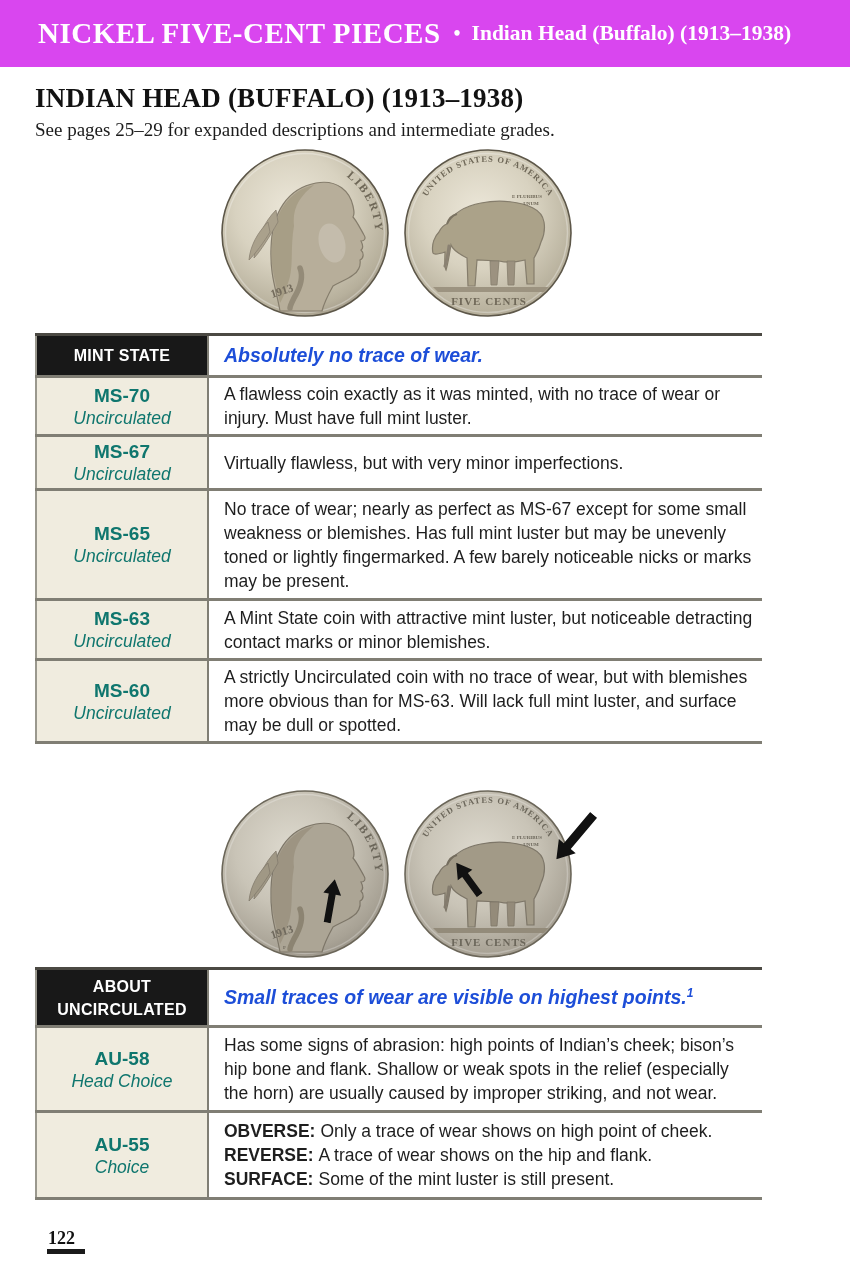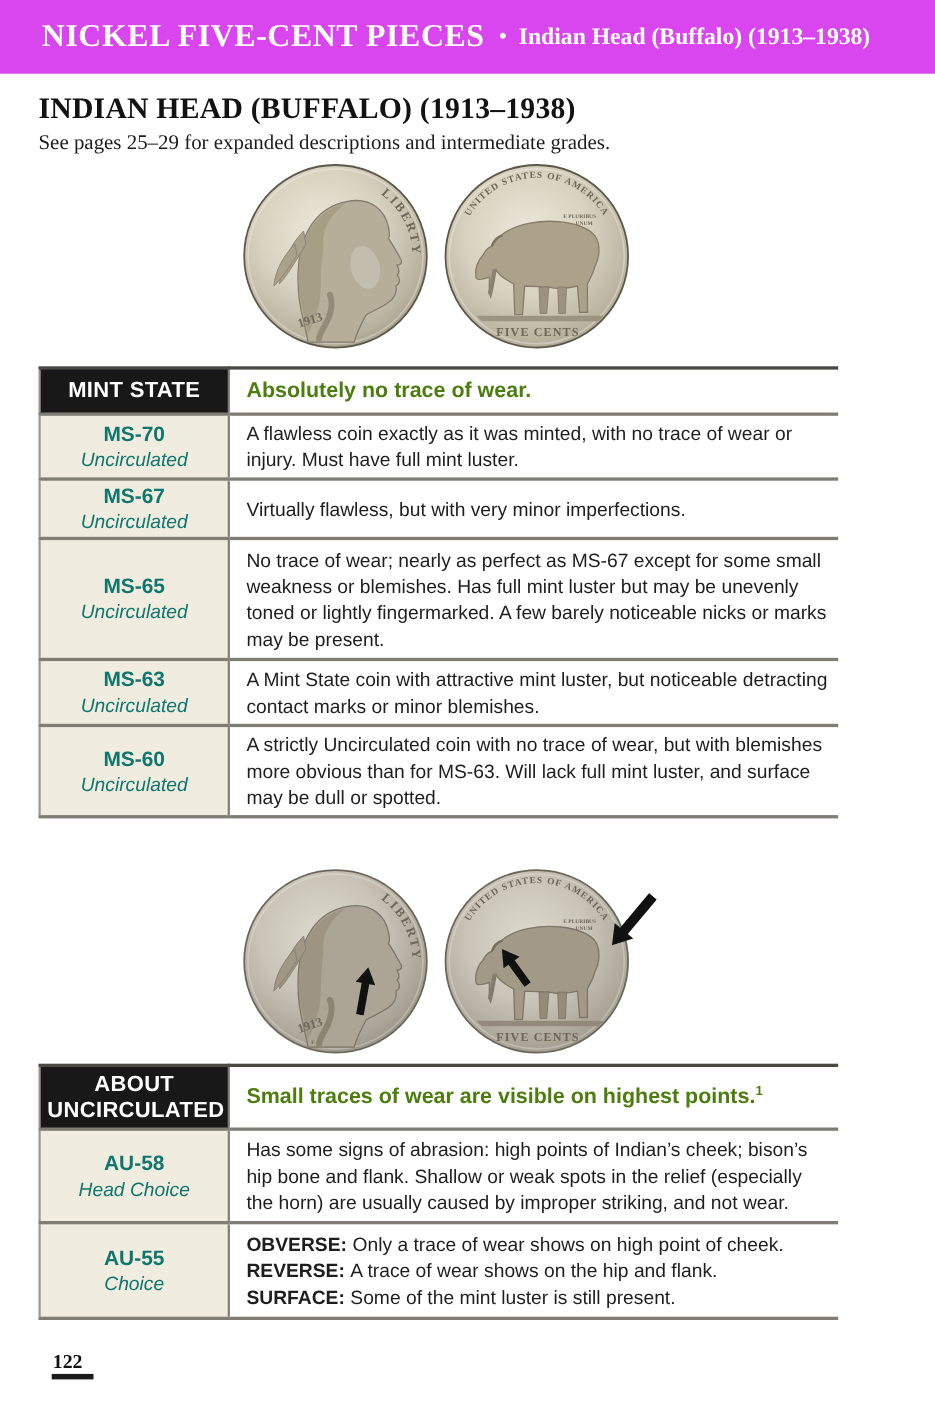--- a/index.html
+++ b/index.html
@@ -42,25 +42,25 @@
   table.grade-table{
     border-collapse:collapse;margin-left:35px;width:727px;table-layout:fixed;
     border-top:3px solid #4b4943;border-bottom:3px solid #807e74;border-left:2px solid #9a988e;
   }
   table.grade-table col.c1{width:172px;}
   table.grade-table td,table.grade-table th{
     border-bottom:3px solid #807e74;vertical-align:middle;box-sizing:border-box;
   }
   td.grade-cell,th.label-cell{border-right:2px solid #807e74;}
   th.label-cell{
-    background:#181818;color:#ffffff;font-size:20px;font-weight:bold;
+    background:#181818;color:#ffffff;font-size:16px;font-weight:bold;
     text-align:center;line-height:23px;letter-spacing:.3px;padding:2px 6px;
   }
   td.header-desc{
-    background:#ffffff;color:#4d7c0f;font-size:19.5px;font-weight:bold;
+    background:#ffffff;color:#1d4ed8;font-size:19.5px;font-weight:bold;font-style:italic;
     padding:2px 10px 2px 15px;
   }
   td.header-desc sup{font-size:12px;vertical-align:super;line-height:0;}
   td.grade-cell{
     background:#f0ecdf;text-align:center;padding:3px 4px;color:#0f766e;margin-left:32px;
   }
   .grade-code{font-size:19px;font-weight:bold;line-height:23px;}
   .grade-name{font-size:17.5px;font-style:italic;line-height:22px;}
   td.desc-cell{
     background:#ffffff;color:#1e1e1e;font-size:17.5px;line-height:24px;

